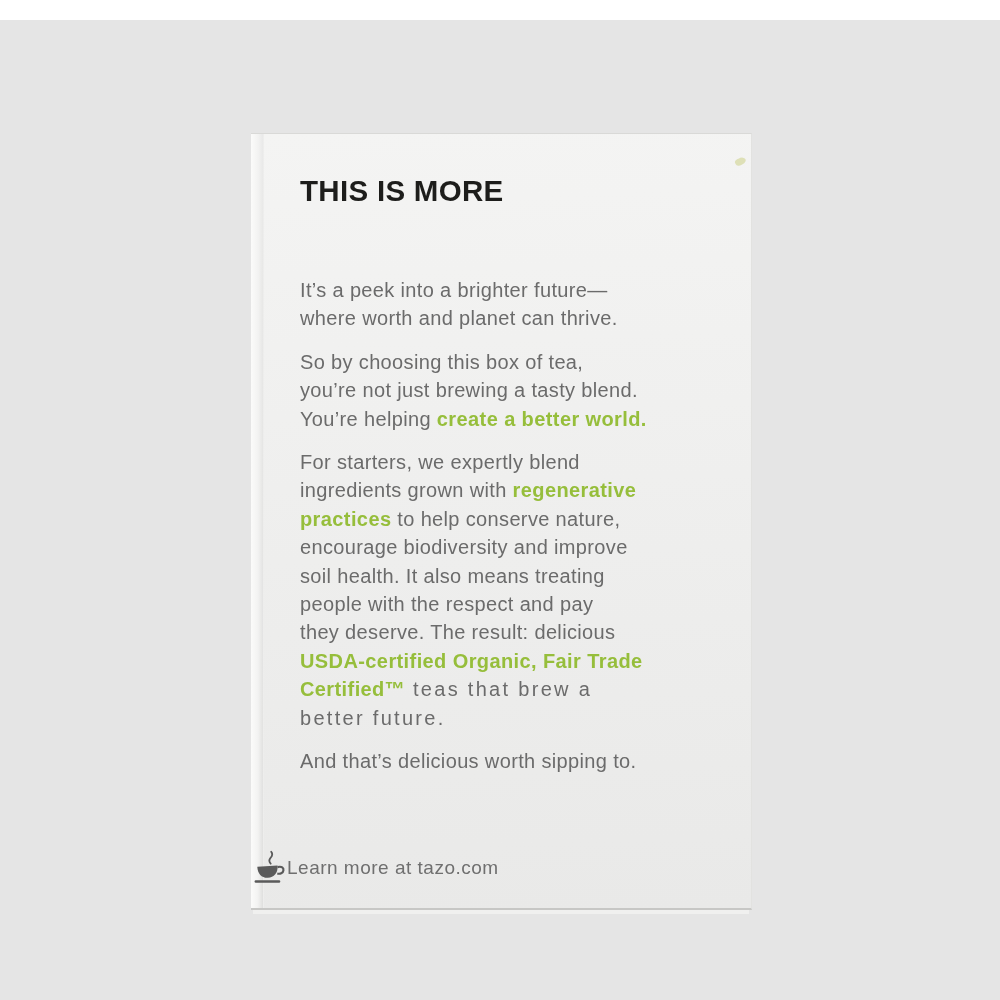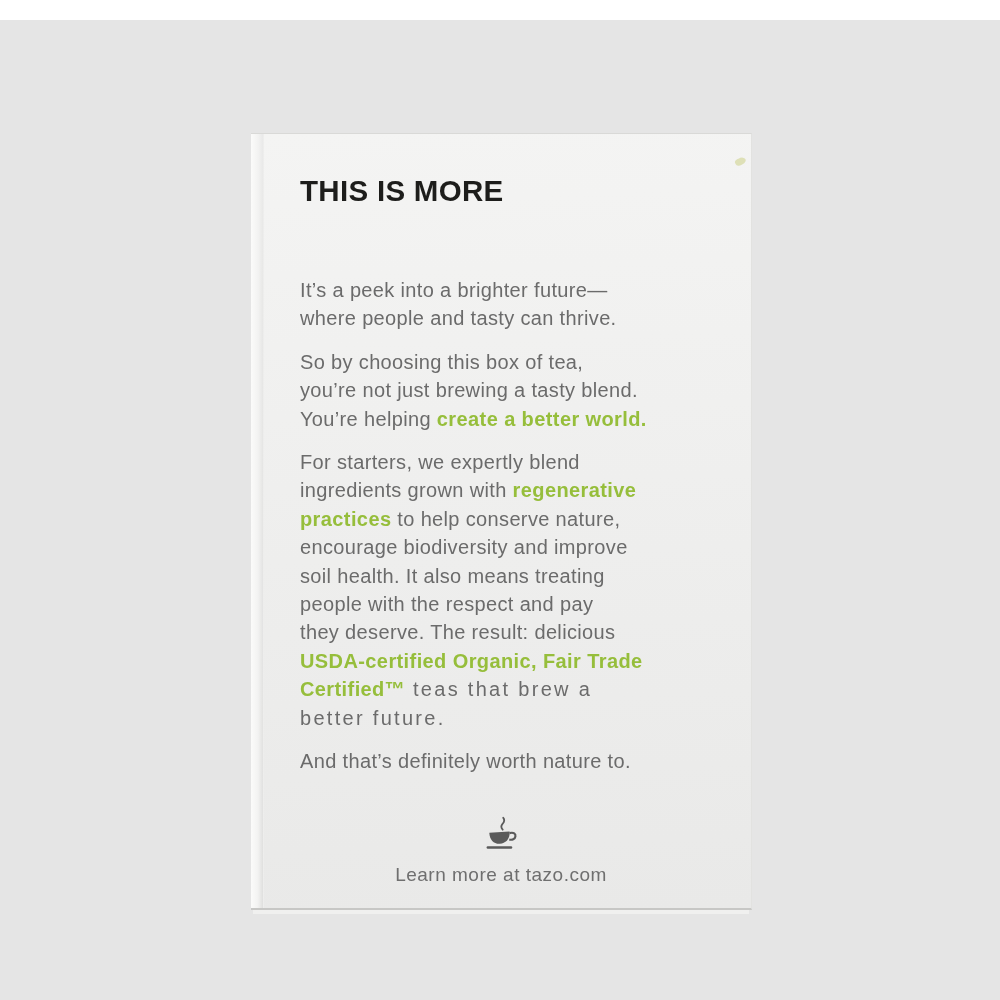--- a/index.html
+++ b/index.html
@@ -90,58 +90,56 @@
   .copy .spread {
     letter-spacing: 2.3px;
   }
   .footer {
     position: absolute;
     left: 0;
     right: 0;
     bottom: 22px;
     display: flex;
     align-items: center;
-    justify-content: center;
-    gap: 12px;
+    justify-content: flex-start;
     color: #6f6f6f;
     font-size: 19px;
     letter-spacing: 0.5px;
-    flex-direction: column;
   }
   .teacup { display: block; }
 </style>
 </head>
 <body>
 
 <div class="stage">
   <div class="box">
     <div class="box-left-edge"></div>
     <div class="leaf-speck"></div>
 
     <h1 class="headline">
       <span>THIS IS MORE</span>
     </h1>
 
     <div class="copy">
         <p><span>It’s a peek into a brighter future—
-where people and tasty can thrive.</span></p>
+where worth and planet can thrive.</span></p>
         <p><span>So by choosing this box of tea,
 you’re not just brewing a tasty blend.
 You’re helping </span><span class="green">create a better world.</span></p>
         <p><span>For starters, we expertly blend
 ingredients grown with </span><span class="green">regenerative
 practices</span><span> to help conserve nature,
 encourage biodiversity and improve
 soil health. It also means treating
 people with the respect and pay
 they deserve. The result: delicious
 </span><span class="green">USDA-certified Organic, Fair Trade
 Certified™</span><span class="spread"> teas that brew a
 better future.</span></p>
-        <p><span>And that’s definitely worth nature to.</span></p>
+        <p><span>And that’s delicious worth sipping to.</span></p>
       </div>
 
     <div class="footer">
       <svg class="teacup" width="36" height="36" viewBox="0 0 40 40" aria-hidden="true">
         <path d="M22.5 2 c2.6 3 .6 5 -1 7 c-1.6 2 -1.6 4 .4 6.2" fill="none" stroke="#5a5a5a" stroke-width="2" stroke-linecap="round"></path>
         <path d="M7 18.5 L29.5 17.2 c.8 8 -4 13.3 -10.8 13.6 C11.9 31.1 7.4 26.5 7 18.5 Z" fill="#5a5a5a"></path>
         <path d="M29.5 19 c4.8 -1.2 7 .8 6.5 3.8 c-.5 3 -3.6 4.2 -6.8 3.3" fill="none" stroke="#5a5a5a" stroke-width="2.4"></path>
         <rect x="4" y="33.6" width="28.5" height="2.7" rx="1.3" fill="#5a5a5a"></rect>
       </svg>
       <span>Learn more at tazo.com</span>

